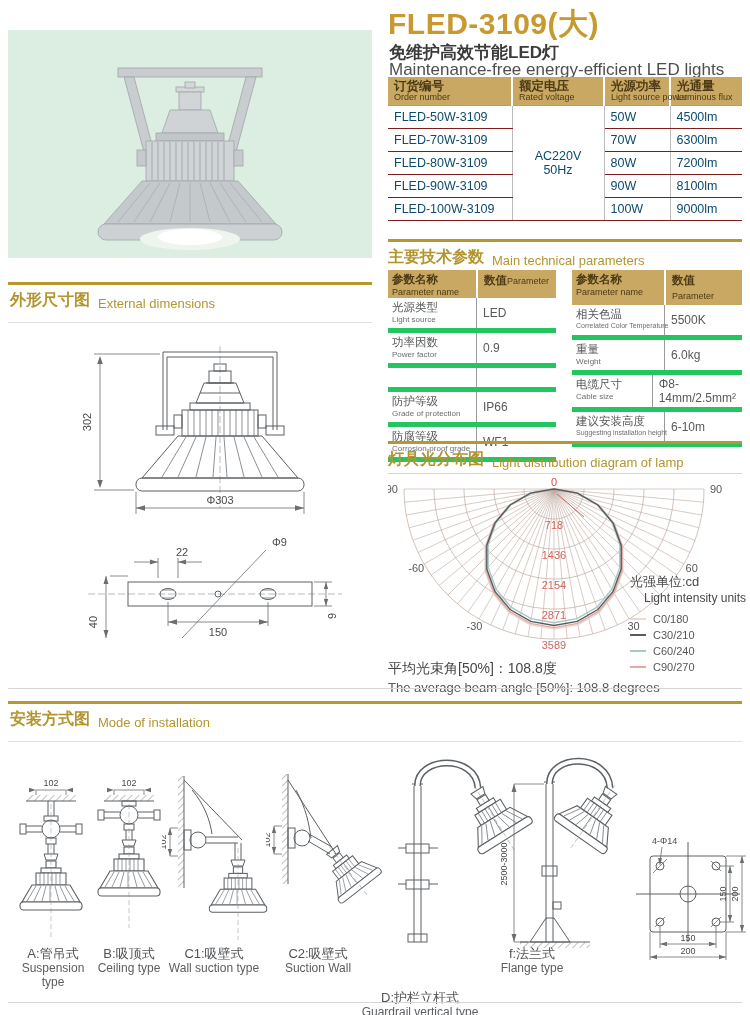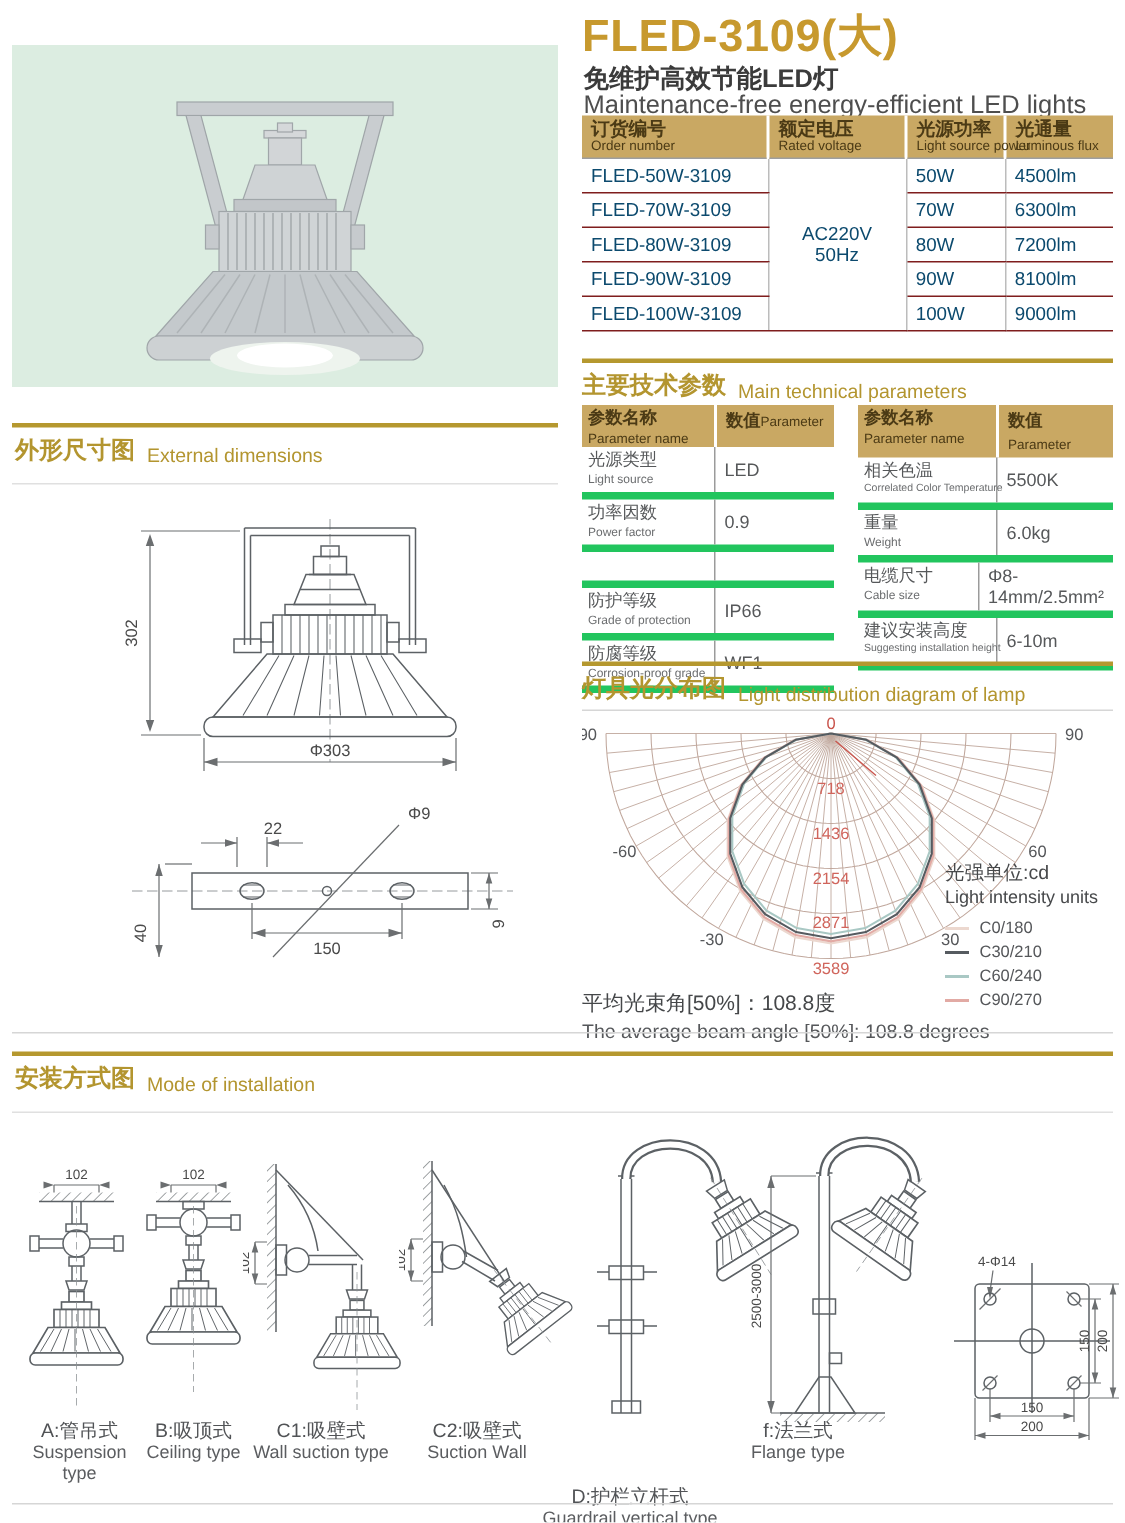--- a/index.html
+++ b/index.html
@@ -30,21 +30,21 @@
   .pname{width:80px;border-right:1px solid #9b9b9b;padding:3px 4px 1px 4px;}
   .phead .pname{border-right:2px solid #fff;}
   .pval{flex:1;padding:3px 6px;font-size:12px;color:#56585a;display:flex;align-items:center;}
   .pname .cn{display:block;font-size:11.5px;color:#56585a;line-height:1.2;white-space:nowrap;}
   .pname .en{display:block;font-size:8px;color:#6b6d6f;line-height:1.15;white-space:nowrap;}
   .phead .pname .cn,.phead .pval .cn{color:#4b3a15;font-weight:bold;font-size:11.5px;}
   .phead .pname .en,.phead .pval .en{color:#4b3a15;font-size:9px;}
   .phead .pval{display:block;padding:3px 6px;}
   .prow.empty{height:19px;}
   .leg-title-cn{font-size:13px;color:#47494b;}
-  .leg-title-en{font-size:12px;color:#47494b;}
+  .leg-title-en{font-size:12px;color:#47494b;margin-left:14px;}
   .leg-item{display:flex;align-items:center;gap:7px;margin-top:4px;}
   .leg-swatch{width:16px;height:2px;flex:0 0 16px;}
   .leg-label{font-size:11px;color:#55575a;}
   .beam-cn{font-size:14px;color:#454749;}
   .beam-en{font-size:13px;color:#55575a;margin-top:2px;}
   .ilabel{position:absolute;text-align:center;}
   .ilabel .cn{font-size:13px;color:#515356;line-height:1.25;}
   .ilabel .en{font-size:12px;color:#5b5d60;line-height:1.15;}
   .ln{stroke:#5c6165;fill:none;stroke-width:1;}
   .dim{stroke:#6b6e70;fill:none;stroke-width:.8;}

